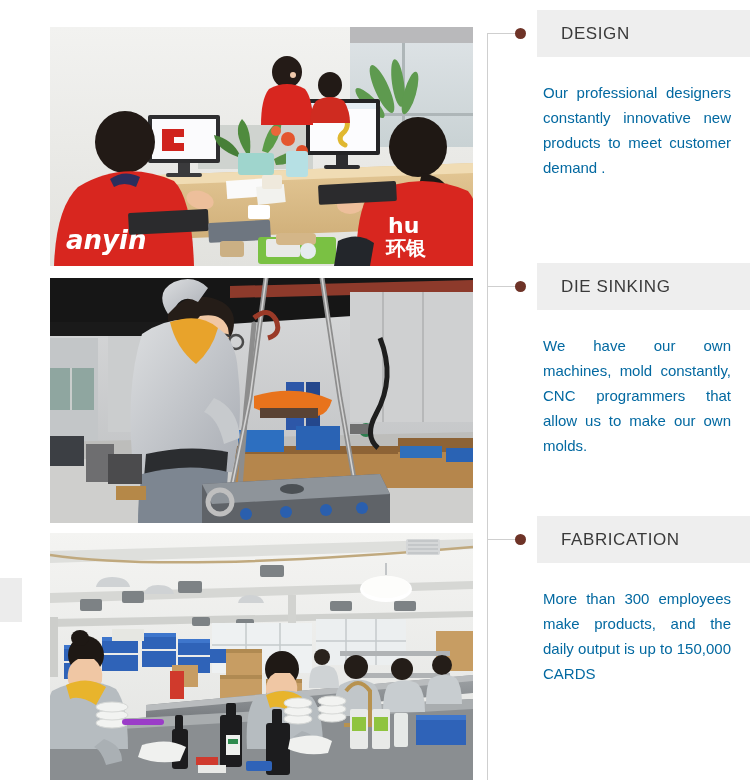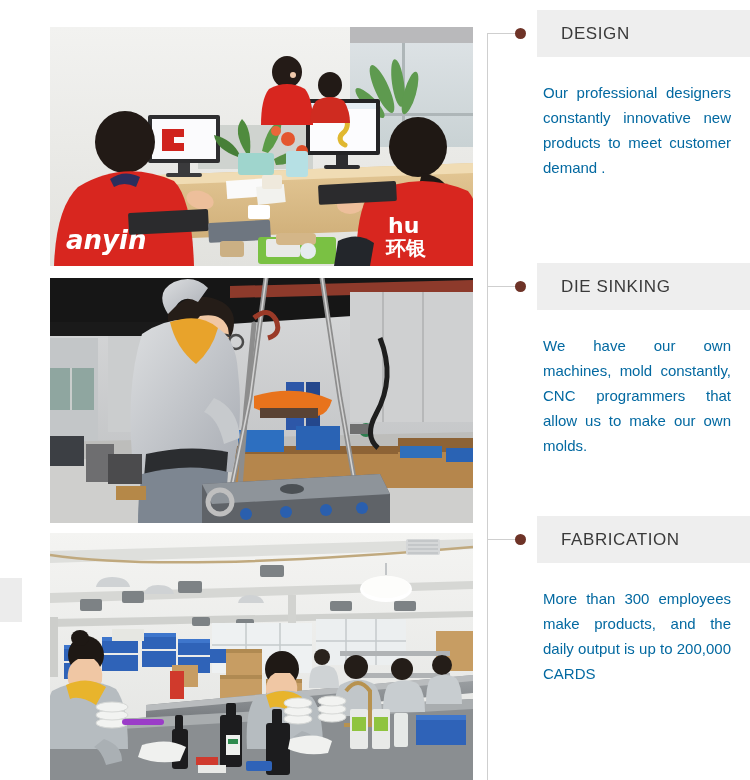--- a/index.html
+++ b/index.html
@@ -503,15 +503,15 @@
     </div>
     <div class="tl-body">We have our own machines, mold constantly, CNC programmers that allow us to make our own molds.</div>
   </div>
 
   <div class="tl-item tl-item-2">
     <div class="tl-connector"></div>
     <div class="tl-dot"></div>
     <div class="tl-header">
       <span class="tl-header-text">FABRICATION</span>
     </div>
-    <div class="tl-body">More than 300 employees make products, and the daily output is up to 200,000 CARDS</div>
+    <div class="tl-body">More than 300 employees make products, and the daily output is up to 150,000 CARDS</div>
   </div>
 </div>
 
 </body></html>

